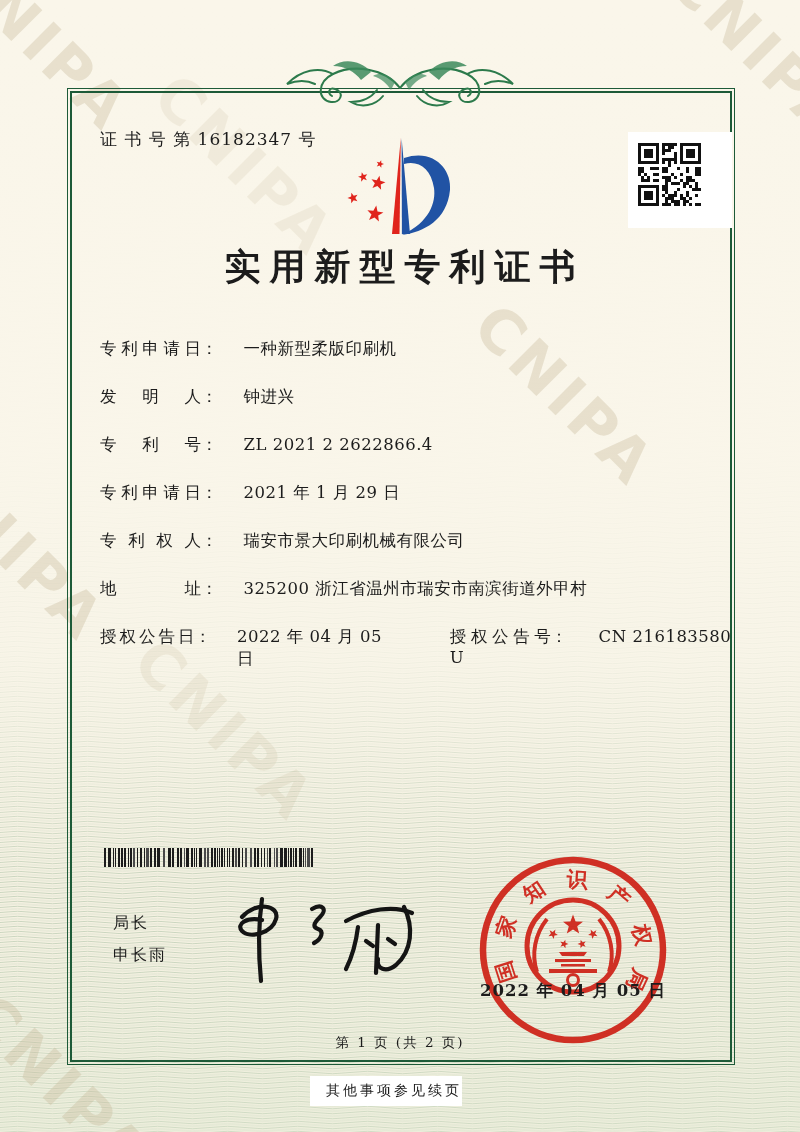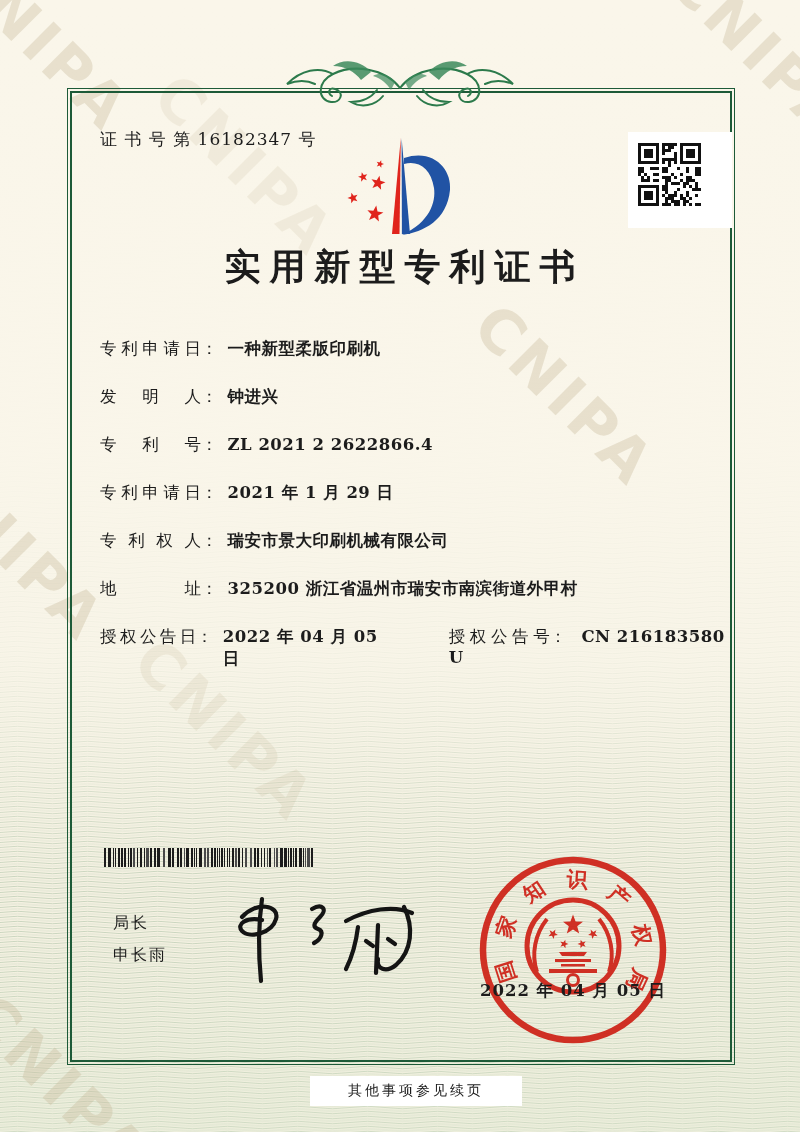--- a/index.html
+++ b/index.html
@@ -31,21 +31,21 @@
   .frame{position:absolute;left:67px;top:88px;width:666px;height:975px;border:1px solid #1d5a38;}
   .frame-inner{position:absolute;inset:2px;border:2px solid #1d5a38;}
   .cert-no{position:absolute;left:100px;top:128px;font-size:17px;letter-spacing:1px;}
   .title{
     position:absolute;left:0;right:0;top:243px;text-align:center;
     font-size:36px;font-weight:bold;letter-spacing:9px;padding-left:9px;
   }
   .fields{position:absolute;left:100px;right:68px;top:326px;font-size:16.5px;}
   .frow{height:48px;display:flex;align-items:baseline;padding-top:12px;box-sizing:border-box;}
   .flabel{display:inline-block;width:101px;text-align:justify;text-align-last:justify;}
-  .fvalue{margin-left:10px;letter-spacing:.5px;font-weight:bold;}
+  .fvalue{margin-left:26px;letter-spacing:.5px;}
   .grant-group{margin-left:56px;}
   .paras{position:absolute;left:100px;right:96px;top:655px;}
   .paras p{margin:0;font-size:15.5px;line-height:29px;text-indent:2em;text-align:justify;}
   .barcode{position:absolute;left:104px;top:848px;width:214px;height:19px;display:flex;align-items:stretch;}
   .barcode .bar{flex:none;background:#1c1c1c;height:100%;}
   .sig-role{position:absolute;left:113px;top:913px;font-size:16px;letter-spacing:2px;}
   .sig-name{position:absolute;left:113px;top:945px;font-size:16px;letter-spacing:2px;}
   .sig-svg{position:absolute;left:228px;top:893px;}
   .qr-patch{position:absolute;left:628px;top:132px;width:104px;height:96px;background:#ffffff;}
   .qr-svg{position:absolute;left:10px;top:11px;}
@@ -54,22 +54,22 @@
     font-family:"DejaVu Serif","Liberation Serif",serif;
     font-size:21px;font-weight:bold;fill:#ce2217;
     text-anchor:middle;dominant-baseline:central;
   }
   .seal-date{
     position:absolute;left:463px;top:980px;width:220px;text-align:center;
     font-size:16.5px;font-weight:600;letter-spacing:1px;z-index:5;
   }
   .page-info{position:absolute;left:0;right:0;top:1034px;text-align:center;font-size:13.5px;letter-spacing:2px;}
   .cont-note{
-    position:absolute;left:310px;top:1076px;width:212px;padding:6px 0;
-    background:#ffffff;text-align:center;font-size:14px;letter-spacing:3px;
+    position:absolute;left:310px;top:1076px;width:152px;padding:6px 0;
+    background:#ffffff;text-align:right;font-size:14px;letter-spacing:3px;
   }
   svg{display:block;}
 </style>
 </head>
 <body>
 
 <div class="page">
 
   <svg class="wave-layer" width="800" height="1132">
     <defs>
@@ -281,15 +281,16 @@
       <path d="M-18,13 L18,13 L18,16 L-18,16 Z"></path>
       <path d="M-12,18 L12,18 L12,20.5 L-12,20.5 Z"></path>
       <path d="M-24,23 L24,23 L24,27 L-24,27 Z"></path>
       <circle cy="34" r="5.5" fill="none" stroke="#ce2217" stroke-width="3"></circle>
       <path d="M-36,26 C-42,8 -38,-12 -26,-27" fill="none" stroke="#ce2217" stroke-width="4"></path>
       <path d="M36,26 C42,8 38,-12 26,-27" fill="none" stroke="#ce2217" stroke-width="4"></path>
     </g>
   </svg>
   <div class="seal-date">2022 年 04 月 05 日</div>
 
+  <div class="page-info">第 1 页 (共 2 页)</div>
   <div class="cont-note">其他事项参见续页</div>
 
 </div>
 
 </body></html>

